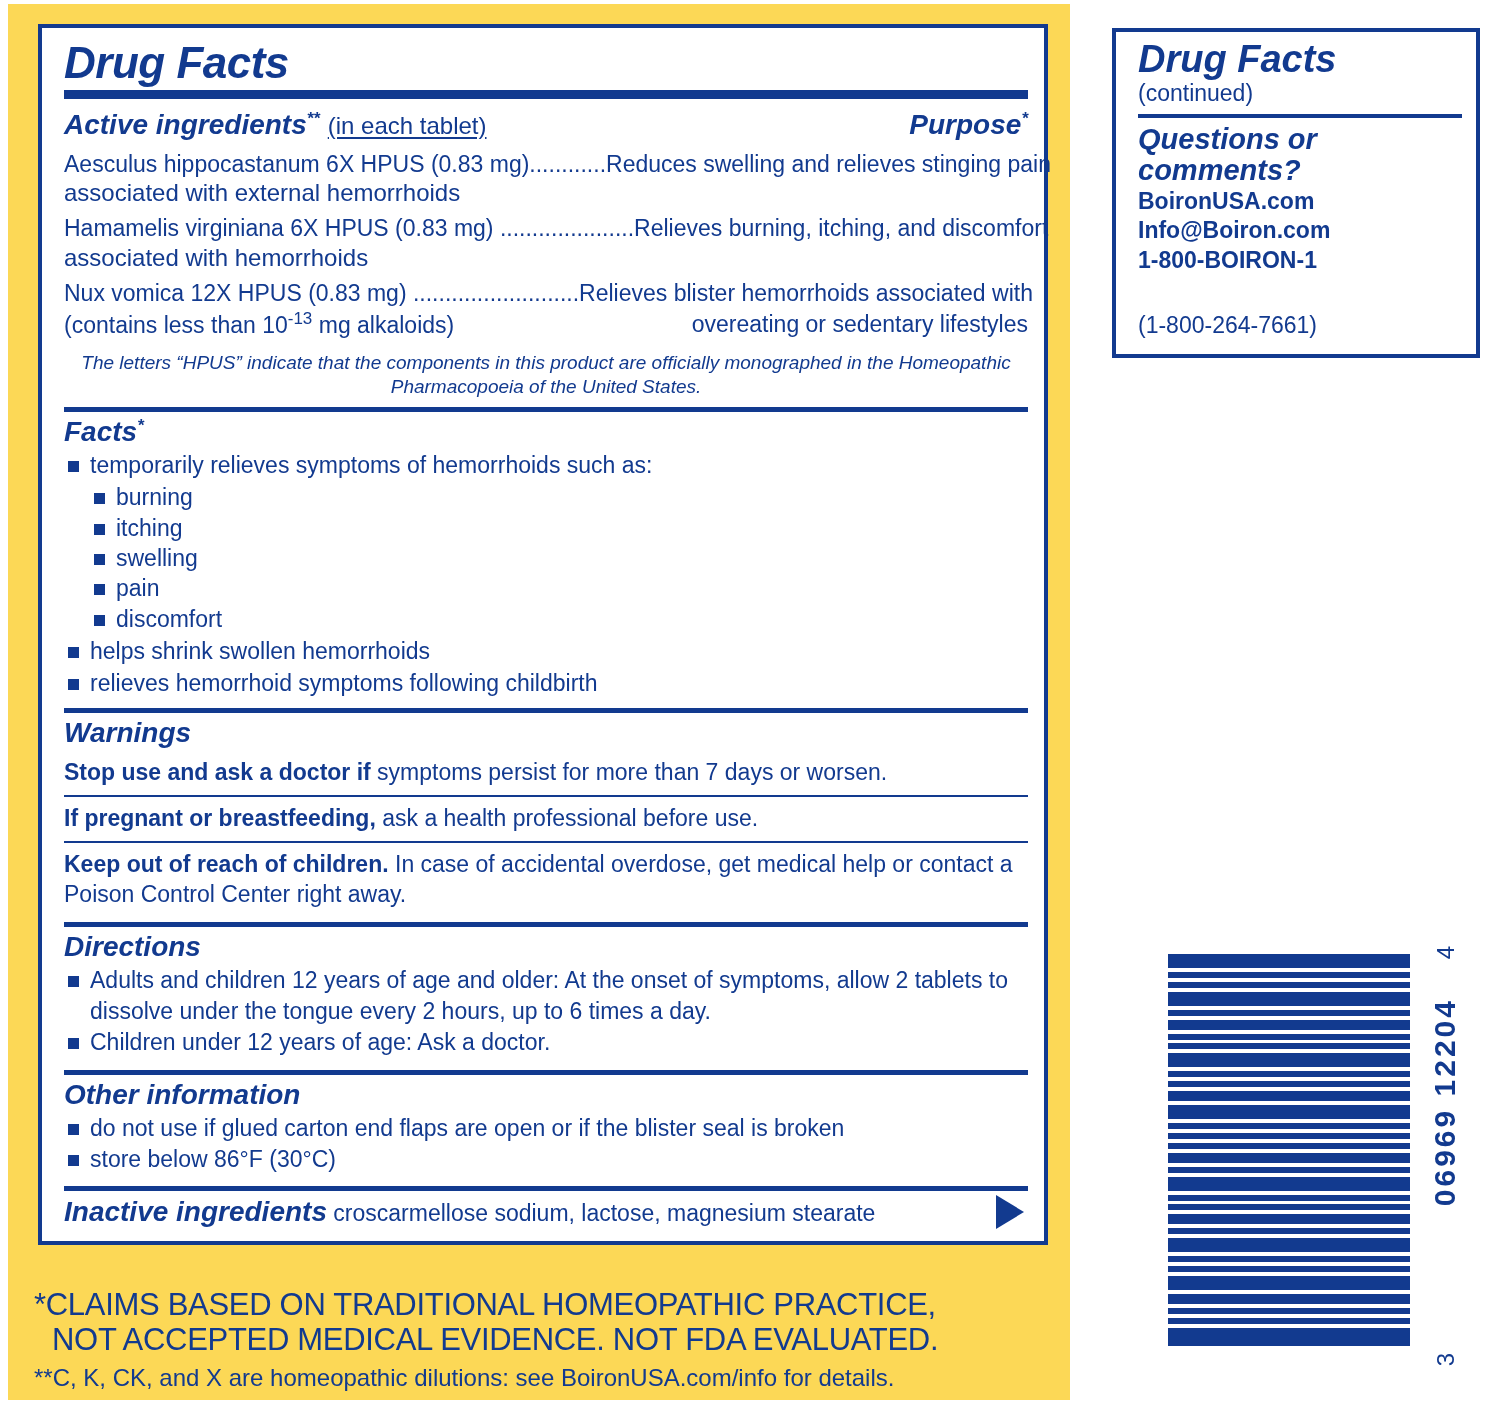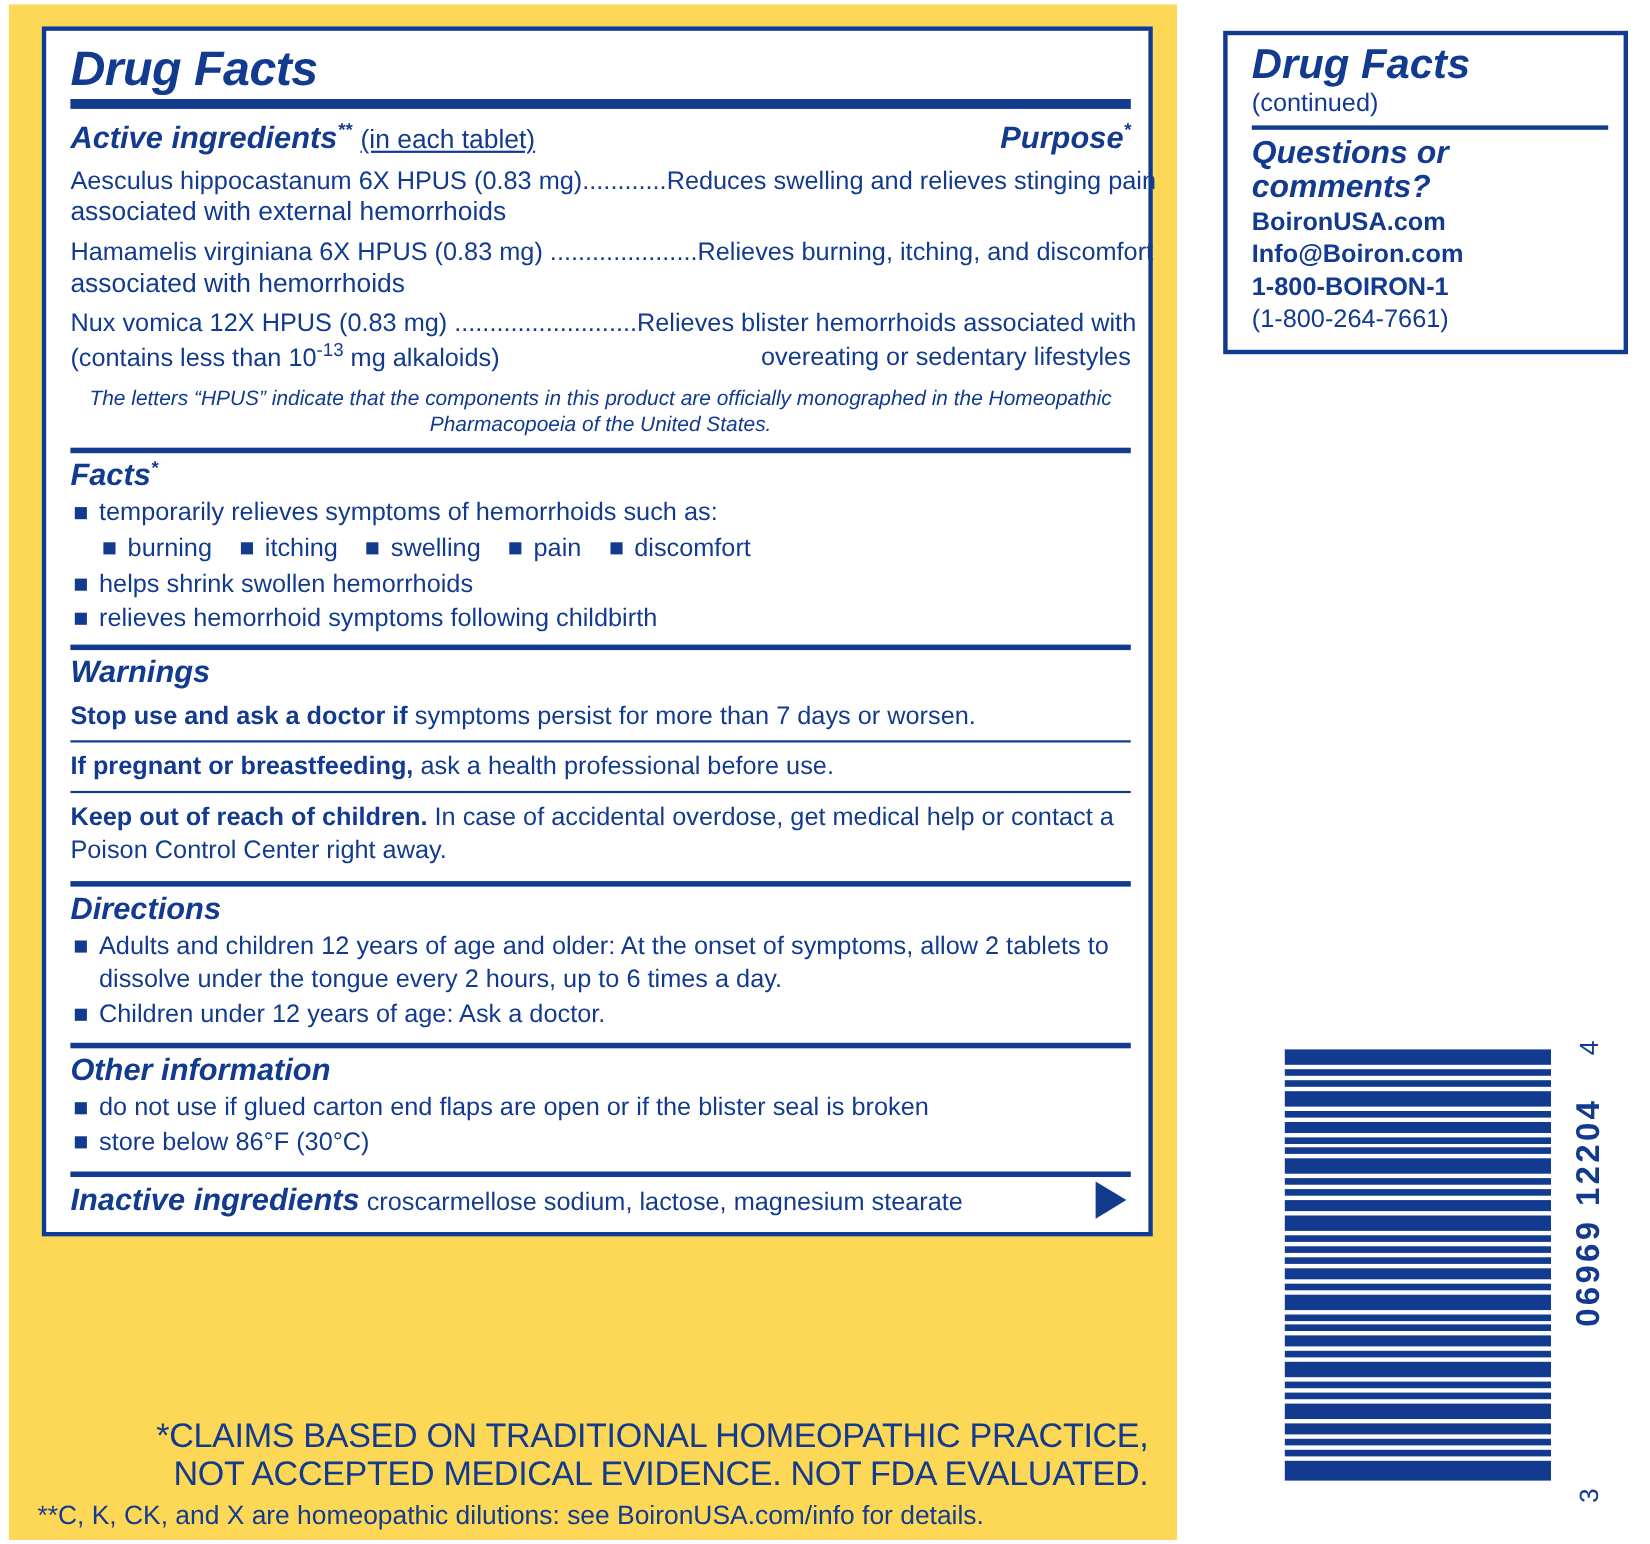--- a/index.html
+++ b/index.html
@@ -134,20 +134,21 @@
     top: 11px;
     width: 11px;
     height: 11px;
     background: #123a8f;
   }
   ul.bl.sub {
     margin-left: 26px;
     display: flex;
     flex-wrap: wrap;
     gap: 0 22px;
+    flex-direction: column;
   }
   ul.bl.sub li { margin: 0; }
 
   .warn-line {
     font-size: 23px;
     line-height: 1.3;
     padding: 7px 0 7px 0;
   }
 
   .inactive-row {
@@ -174,21 +175,20 @@
     position: absolute;
     left: 26px;
     bottom: 8px;
     width: 1010px;
     color: #123a8f;
   }
   .claims-main {
     font-size: 31px;
     line-height: 1.12;
     letter-spacing: -0.3px;
-    text-align: right;
   }
   .claims-sub {
     font-size: 24px;
     margin-top: 7px;
     line-height: 1.15;
   }
 
   
   .panel-right {
     position: absolute;
@@ -216,21 +216,21 @@
     font-weight: bold;
     font-style: italic;
     line-height: 1.08;
     margin-top: 6px;
   }
   .q-line {
     font-size: 23px;
     font-weight: bold;
     line-height: 1.28;
   }
-  .q-line.plain { font-weight: normal; }
+  .q-line.plain { font-weight: normal; margin-top: 36px; }
 
   
   .barcode-wrap {
     position: absolute;
     left: 1168px;
     top: 946px;
     width: 300px;
     height: 420px;
   }
   .bars {

